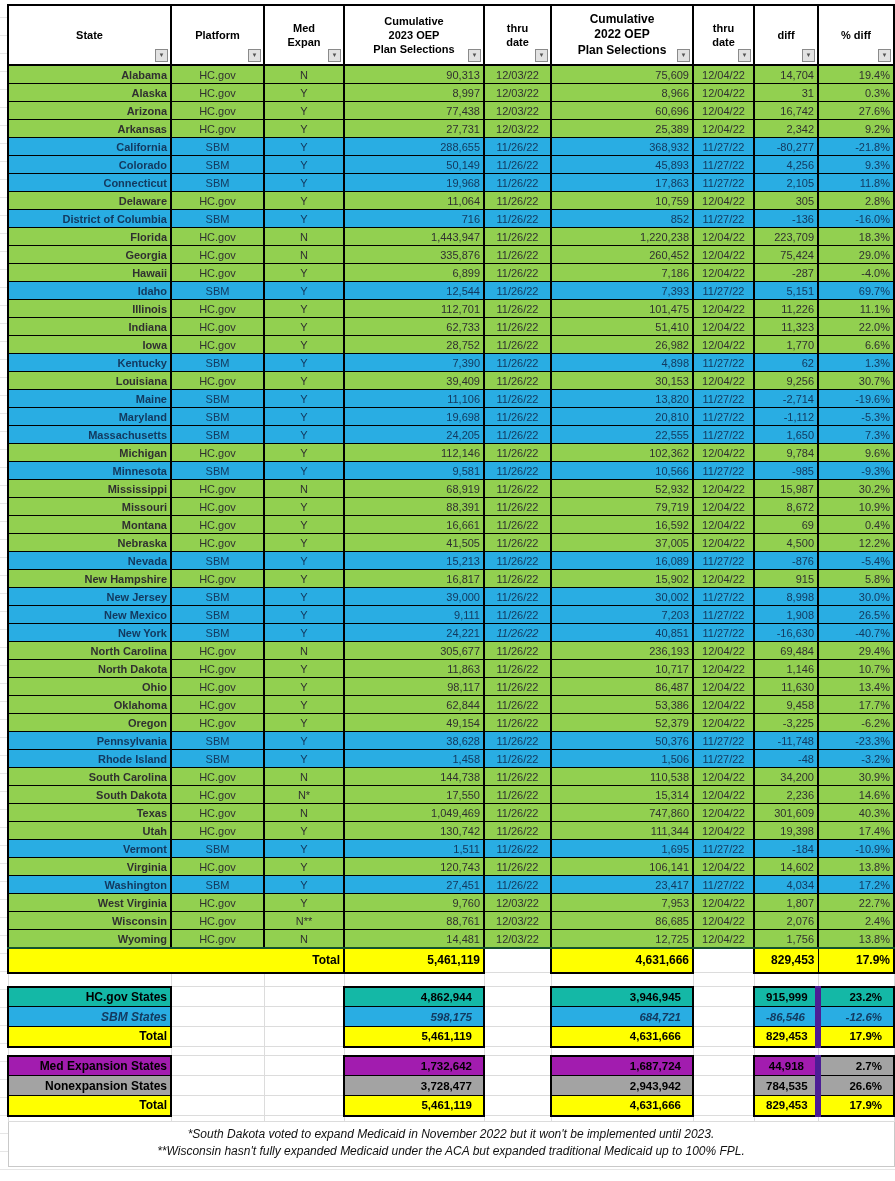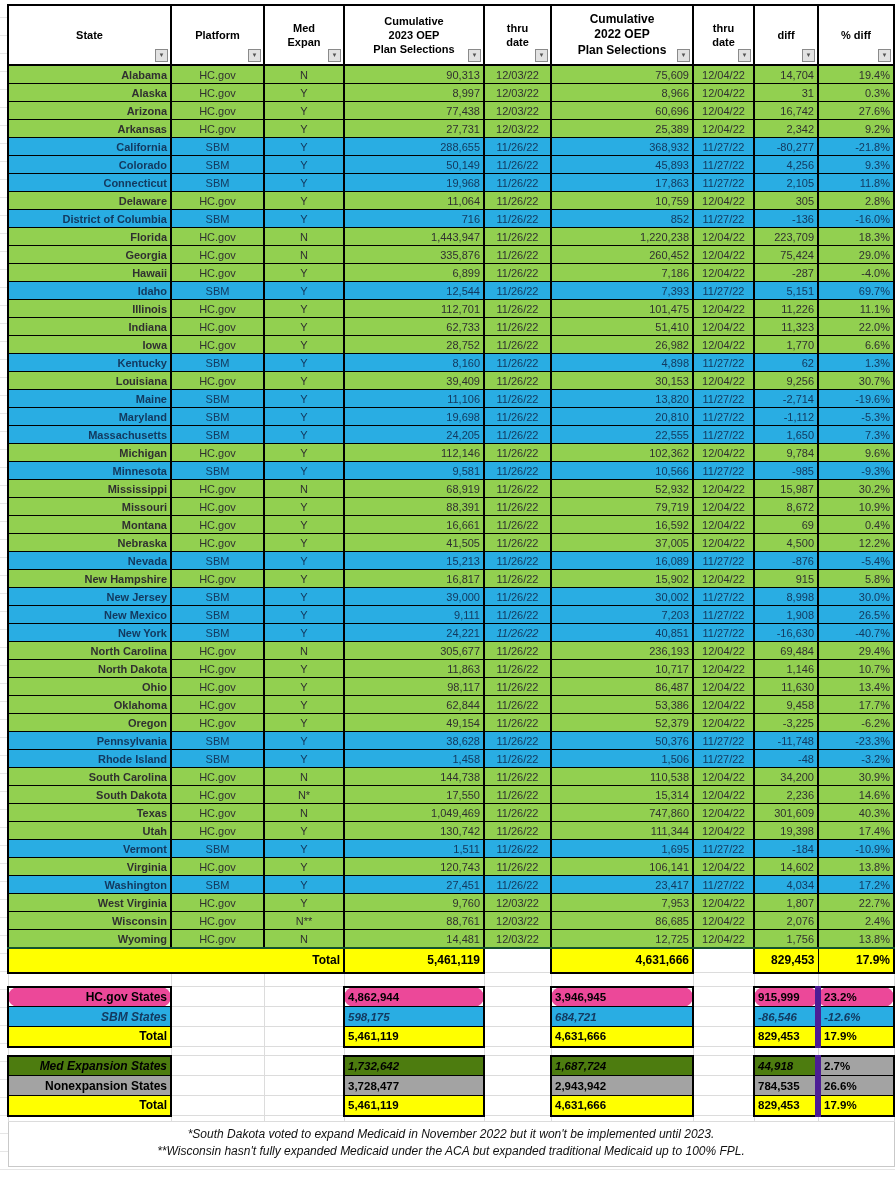--- a/index.html
+++ b/index.html
@@ -49,30 +49,30 @@
   tr.gap-sm td{height:5px;}
   tr.gap-xs td{height:2px;}
   
   tbody.section td{height:17px;}
   .s-label{
     border:1px solid #000;border-left:2px solid #000;border-right:2px solid #000;
     font-weight:bold;font-size:12px;text-align:right;padding:0 3px;white-space:nowrap;
   }
   .sv{
     border:1px solid #000;border-left:2px solid #000;border-right:2px solid #000;
-    font-weight:bold;font-size:11.5px;text-align:left;padding:0 3px;
+    font-weight:bold;font-size:11.5px;text-align:right;padding:0 11px;
   }
   .svd{border-right:1px solid #000;}
   .svp{border-left:6px solid #4c1d95;}
   tbody.section tr:first-child .s-label,tbody.section tr:first-child .sv{border-top:2px solid #000;}
   tbody.section tr:last-child .s-label,tbody.section tr:last-child .sv{border-bottom:2px solid #000;}
-  .sb-hcgov{background:#ec4899;color:#000;border-radius:10px;}
+  .sb-hcgov{background:#14b8a6;color:#000;}
   .sb-sbm{background:#29ade3;color:#133a60;font-style:italic;}
   .sb-total{background:#ffff00;color:#000;}
-  .sb-medexp{background:#4d7c0f;color:#000;font-style:italic;}
+  .sb-medexp{background:#a21caf;color:#000;}
   .sb-nonexp{background:#a3a3a3;color:#000;}
   
   td.footnotes{
     background:#fff;border:1px solid #c9c9c9;
     text-align:center;font-style:italic;font-size:12px;color:#111;
     padding:4px 2px 6px 2px;line-height:1.45;
   }
 </style>
 </head>
 <body>
@@ -284,21 +284,21 @@
           <td class="t-c">11/26/22</td>
           <td class="t-n">26,982</td>
           <td class="t-c">12/04/22</td>
           <td class="t-n">1,770</td>
           <td class="t-n">6.6%</td>
         </tr>
         <tr class="sbm">
           <td class="t-state">Kentucky</td>
           <td class="t-c">SBM</td>
           <td class="t-c">Y</td>
-          <td class="t-n">8,160</td>
+          <td class="t-n">7,390</td>
           <td class="t-c">11/26/22</td>
           <td class="t-n">4,898</td>
           <td class="t-c">11/27/22</td>
           <td class="t-n">62</td>
           <td class="t-n">1.3%</td>
         </tr>
         <tr class="hcgov">
           <td class="t-state">Louisiana</td>
           <td class="t-c">HC.gov</td>
           <td class="t-c">Y</td>

